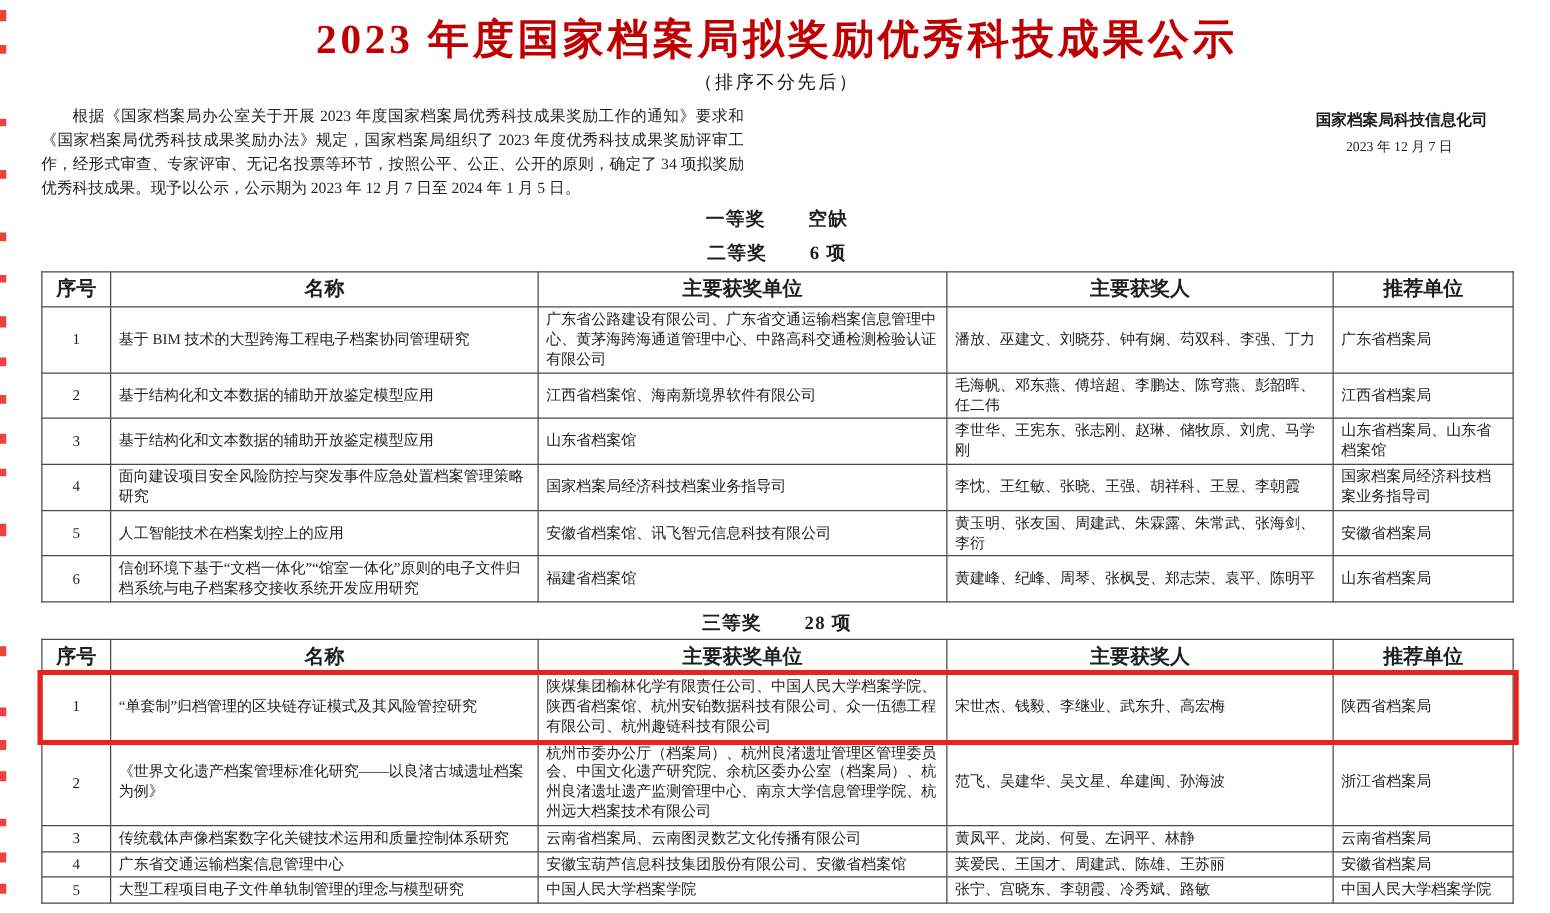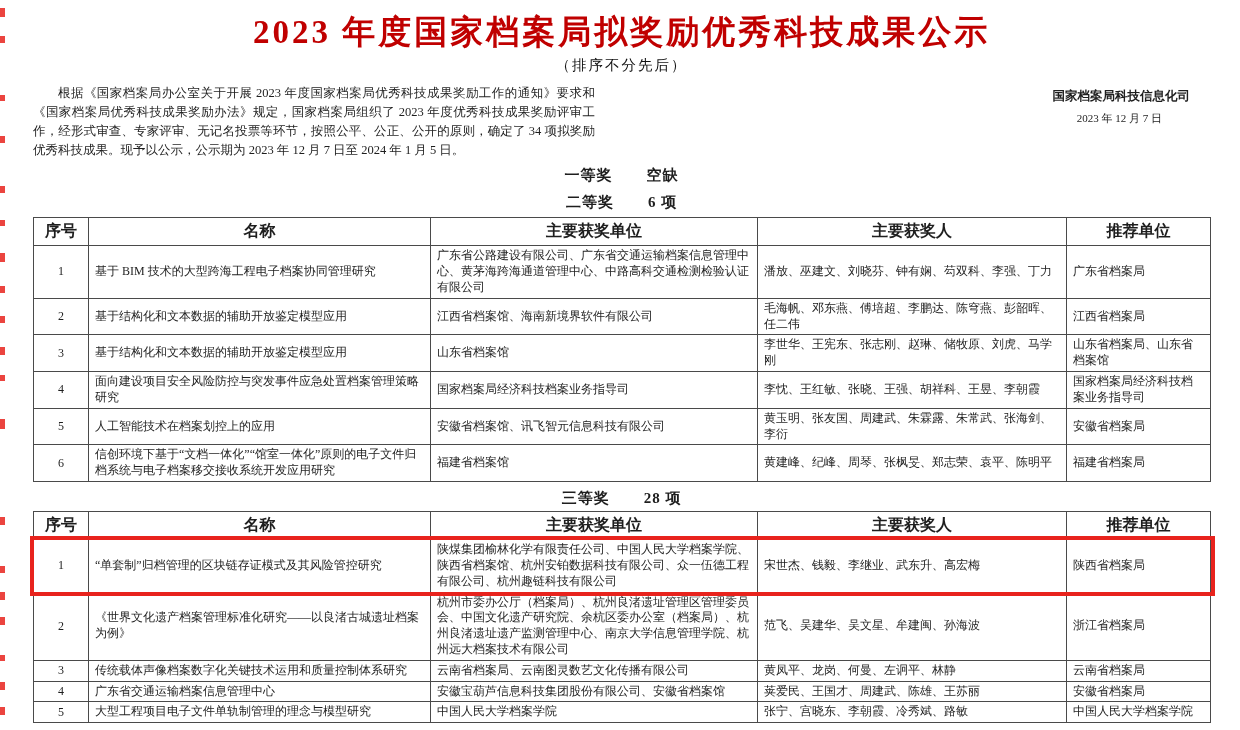--- a/index.html
+++ b/index.html
@@ -114,21 +114,21 @@
           <td class="c-units">安徽省档案馆、讯飞智元信息科技有限公司</td>
           <td class="c-winners">黄玉明、张友国、周建武、朱霖露、朱常武、张海剑、李衍</td>
           <td class="c-recommender">安徽省档案局</td>
         </tr>
 
         <tr>
           <td class="c-index">6</td>
           <td class="c-name">信创环境下基于“文档一体化”“馆室一体化”原则的电子文件归档系统与电子档案移交接收系统开发应用研究</td>
           <td class="c-units">福建省档案馆</td>
           <td class="c-winners">黄建峰、纪峰、周琴、张枫旻、郑志荣、袁平、陈明平</td>
-          <td class="c-recommender">福建省档案局</td>
+          <td class="c-recommender">山东省档案局</td>
         </tr>
 
     </tbody>
   </table>
 
   <div class="section-line sec-third">
     <span class="lbl">三等奖</span><span>28 项</span>
   </div>
 
   <table class="awards">

